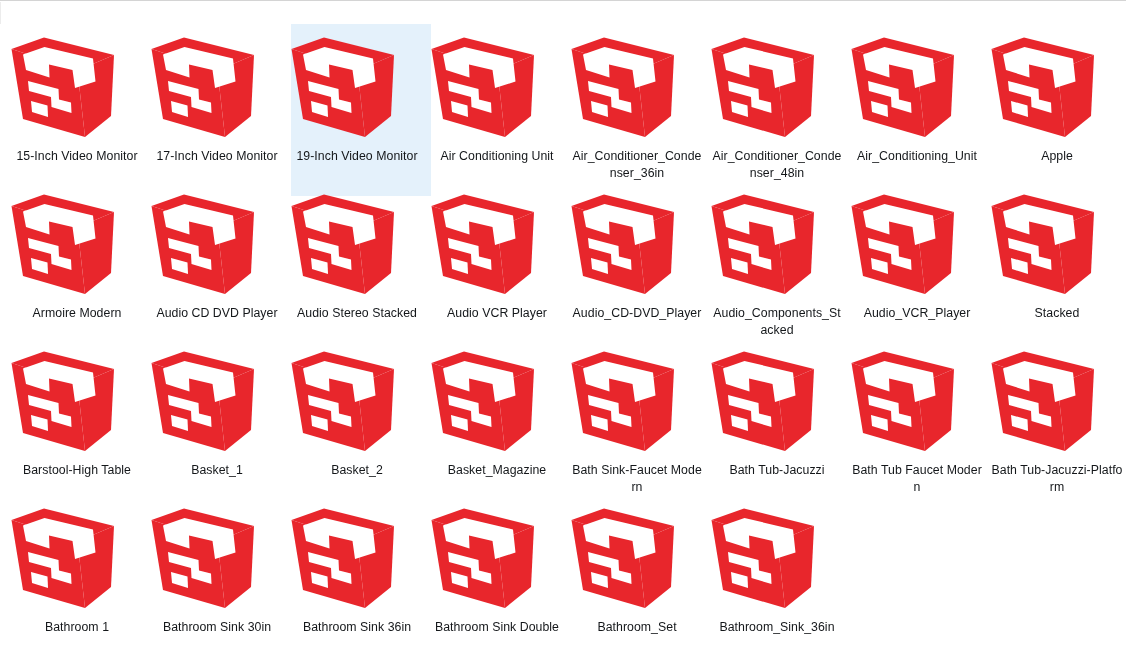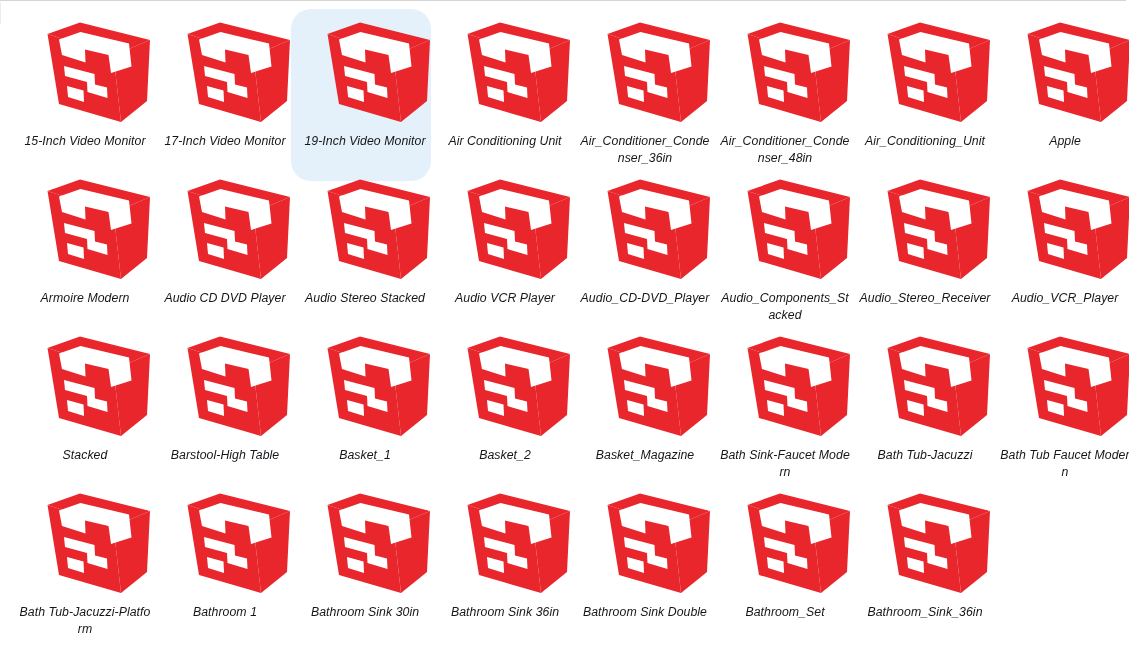--- a/index.html
+++ b/index.html
@@ -59,34 +59,32 @@
     position: relative;
     width: 140px;
     height: 157px;
     box-sizing: border-box;
   }
 
   
   .tile {
     position: absolute;
     left: 11px;
-    top: 6px;
+    top: 21px;
     width: 140px;
     height: 172px;
     box-sizing: border-box;
     display: flex;
     flex-direction: column;
-    align-items: flex-end;
+    align-items: flex-start;
     padding-top: 13px;
     background: transparent;
-    font-style: italic;
   }
   .tile.selected {
     background: #e4f1fb;
-    border-radius: 20px;
   }
 
   .icon-wrap {
     width: 104px;
     height: 101px;
     display: block;
   }
   .icon-wrap svg {
     display: block;
     width: 104px;
@@ -418,41 +416,20 @@
 
           <path d="M 17.0 44.0 L 47.5 52.0 L 48.0 62.5 L 60.0 65.5 L 60.5 76.0 L 40.5 70.0 L 40.0 60.0 L 18.0 54.0 Z" fill="#ffffff"></path>
 
           <path d="M 20.0 64.0 L 36.5 68.5 L 37.0 80.0 L 21.0 75.0 Z" fill="#ffffff"></path>
         </svg>
       </span>
       <span class="tile-label">Audio_Components_Stacked</span>
     </div>
   </div>
 
-  <div class="grid-cell">
-    <div class="tile">
-      <span class="icon-wrap">
-        <svg viewBox="0 0 104 101" xmlns="http://www.w3.org/2000/svg" aria-hidden="true">
-
-          <path d="M 66.5 33.5 L 103.0 18.0 L 100.0 79.0 L 74.0 100.0 Z" fill="#e8262c"></path>
-
-          <path d="M 0.5 12.0 L 66.5 33.5 L 74.0 100.0 L 12.0 82.0 Z" fill="#e8262c"></path>
-
-          <path d="M 0.5 12.0 L 33.0 0.5 L 103.0 18.0 L 66.5 33.5 Z" fill="#e8262c"></path>
-
-          <path d="M 12.0 17.5 L 33.5 10.0 L 82.0 21.5 L 84.5 44.5 L 64.0 51.0 L 61.5 33.0 L 38.0 27.5 L 38.5 40.5 L 15.0 33.0 Z" fill="#ffffff"></path>
-
-          <path d="M 17.0 44.0 L 47.5 52.0 L 48.0 62.5 L 60.0 65.5 L 60.5 76.0 L 40.5 70.0 L 40.0 60.0 L 18.0 54.0 Z" fill="#ffffff"></path>
-
-          <path d="M 20.0 64.0 L 36.5 68.5 L 37.0 80.0 L 21.0 75.0 Z" fill="#ffffff"></path>
-        </svg>
-      </span>
-      <span class="tile-label">Audio_Stereo_Receiver</span>
-    </div>
-  </div>
 
   <div class="grid-cell">
     <div class="tile">
       <span class="icon-wrap">
         <svg viewBox="0 0 104 101" xmlns="http://www.w3.org/2000/svg" aria-hidden="true">
 
           <path d="M 66.5 33.5 L 103.0 18.0 L 100.0 79.0 L 74.0 100.0 Z" fill="#e8262c"></path>
 
           <path d="M 0.5 12.0 L 66.5 33.5 L 74.0 100.0 L 12.0 82.0 Z" fill="#e8262c"></path>
 

